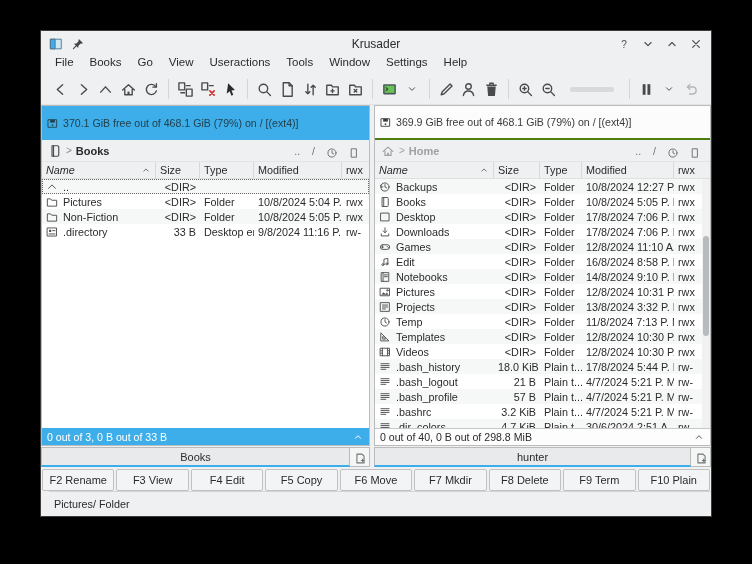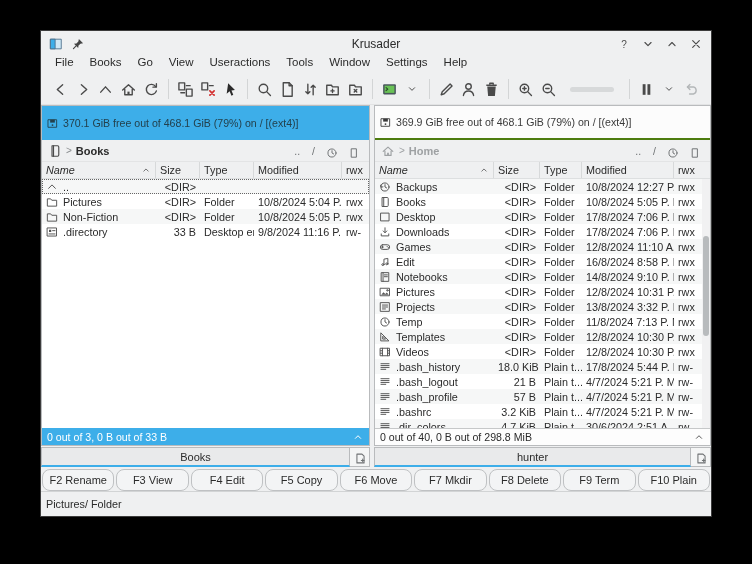--- a/index.html
+++ b/index.html
@@ -70,25 +70,25 @@
   .tabset{display:flex;align-items:stretch;}
   .tabset.left{width:329px;flex:none;}
   .tabset.right{flex:1;}
   .tab{flex:1;background:#e9eaeb;border:1px solid #b9bbbd;border-bottom:2px solid #3daee9;
     display:flex;align-items:center;justify-content:center;font-size:11px;color:#2b2b2b;min-width:0;}
   .newtab{width:20px;flex:none;background:#f4f5f5;border:1px solid #b9bbbd;border-left:none;
     display:flex;align-items:center;justify-content:center;color:#555;}
   .newtab svg{width:13px;height:13px;}
   
   .fkeys{height:22px;display:flex;gap:2px;padding:0 1px;flex:none;}
-  .fkey{flex:1;background:#f3f4f5;border:1px solid #bfc1c3;border-radius:8px;
+  .fkey{flex:1;background:#f3f4f5;border:1px solid #bfc1c3;border-radius:2px;
     display:flex;align-items:center;justify-content:center;font-size:11px;color:#2b2b2b;}
   
   .sbar{height:17px;display:flex;align-items:center;padding:12px 5px;font-size:10.8px;color:#2b2b2b;
-    border-top:1px solid #d2d4d5;background:#eff0f1;flex:none;}
+    border-top:1px solid #d2d4d5;background:#eff0f1;flex:none;margin-left:8px;}
 </style>
 </head>
 <body>
 
 <div class="window">
 
   <div class="titlebar">
     <span class="ticon"><svg width="100%" height="100%" viewBox="0 0 16 16" fill="none" stroke="currentColor" stroke-width="1.3" stroke-linecap="round" stroke-linejoin="round">
           <rect x="2" y="2.5" width="12" height="11" fill="#cfe8f6" stroke="#4a6e8a" stroke-width="1"></rect>
           <rect x="2" y="2.5" width="5" height="11" fill="#3daee9" stroke="#4a6e8a" stroke-width="1"></rect>

